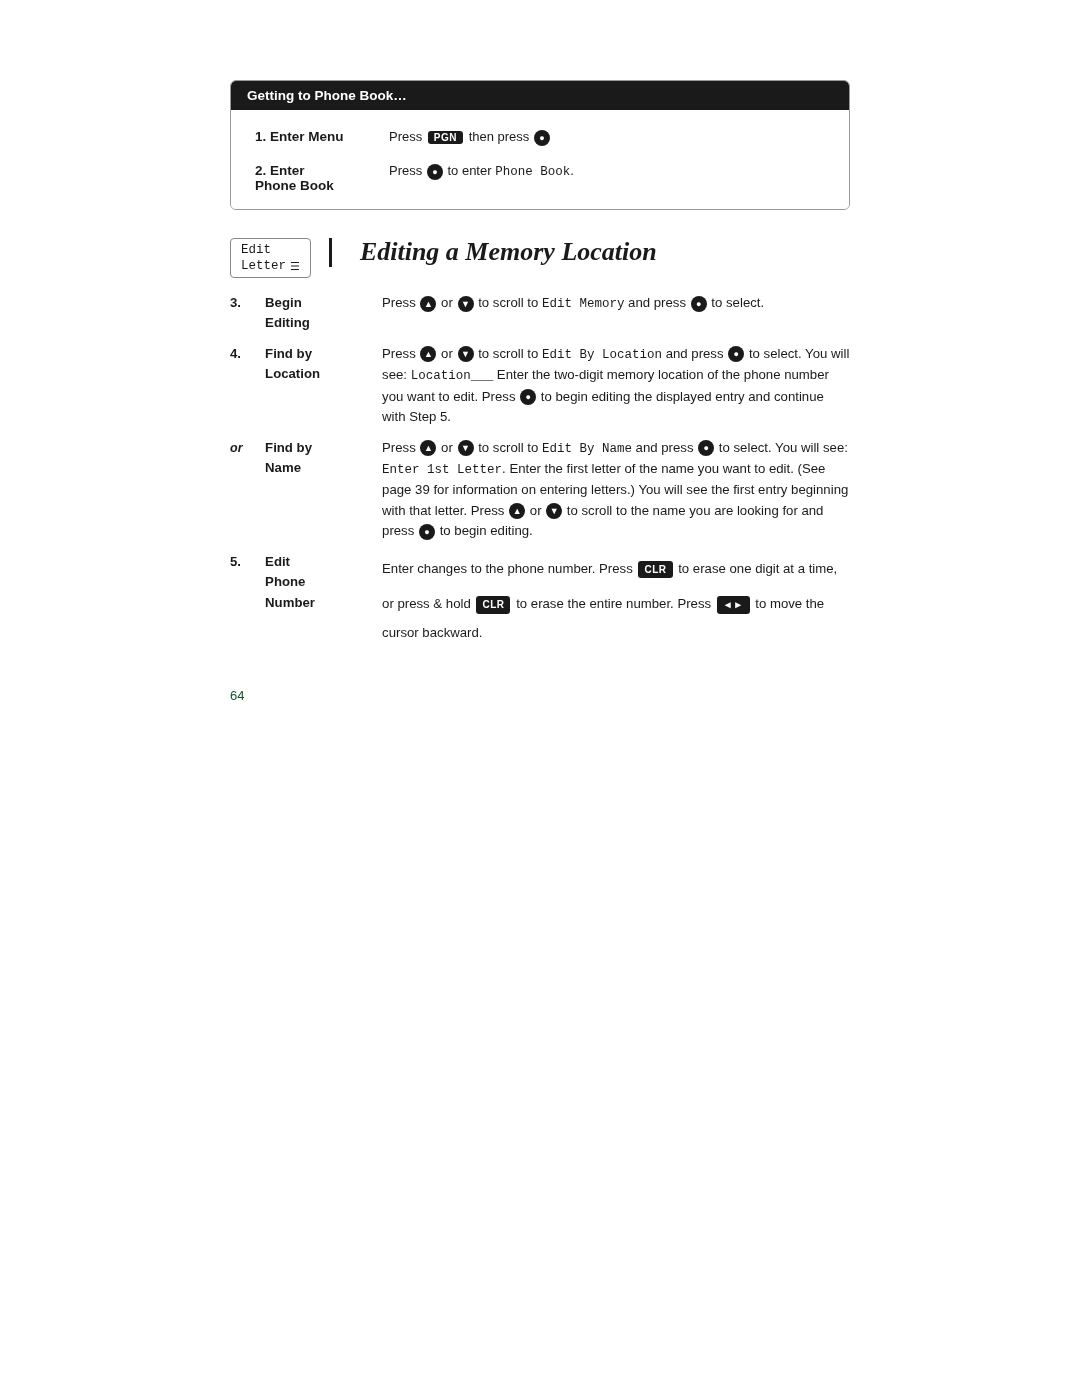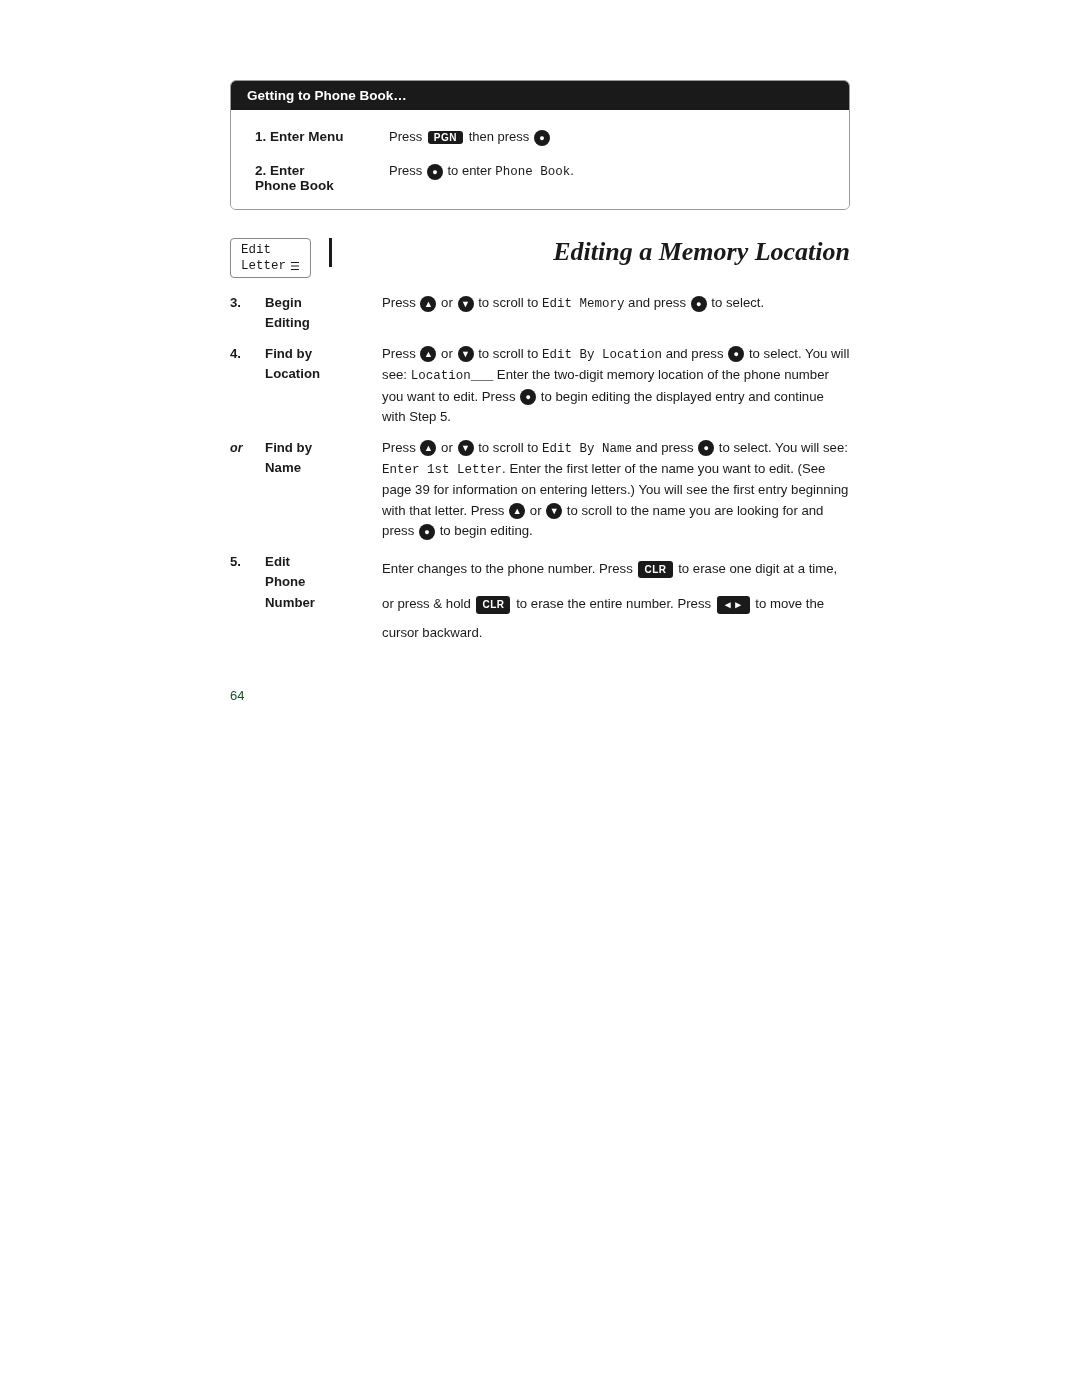--- a/index.html
+++ b/index.html
@@ -183,23 +183,22 @@
       margin-top: 40px;
       font-size: 13px;
       color: #14532d;
       align-self: flex-start;
       padding-left: 0;
     }
 
     
     .title-area {
       border-left: 3px solid #1a1a1a;
-      padding-left: 0;
+      padding-left: 28px;
       flex: 1;
-      text-align: right;
     }
   </style>
 </head>
 <body>
 
 <div class="page">
   <div class="content-area">
 
     <div class="phone-book-box">
       <div class="phone-book-header">

